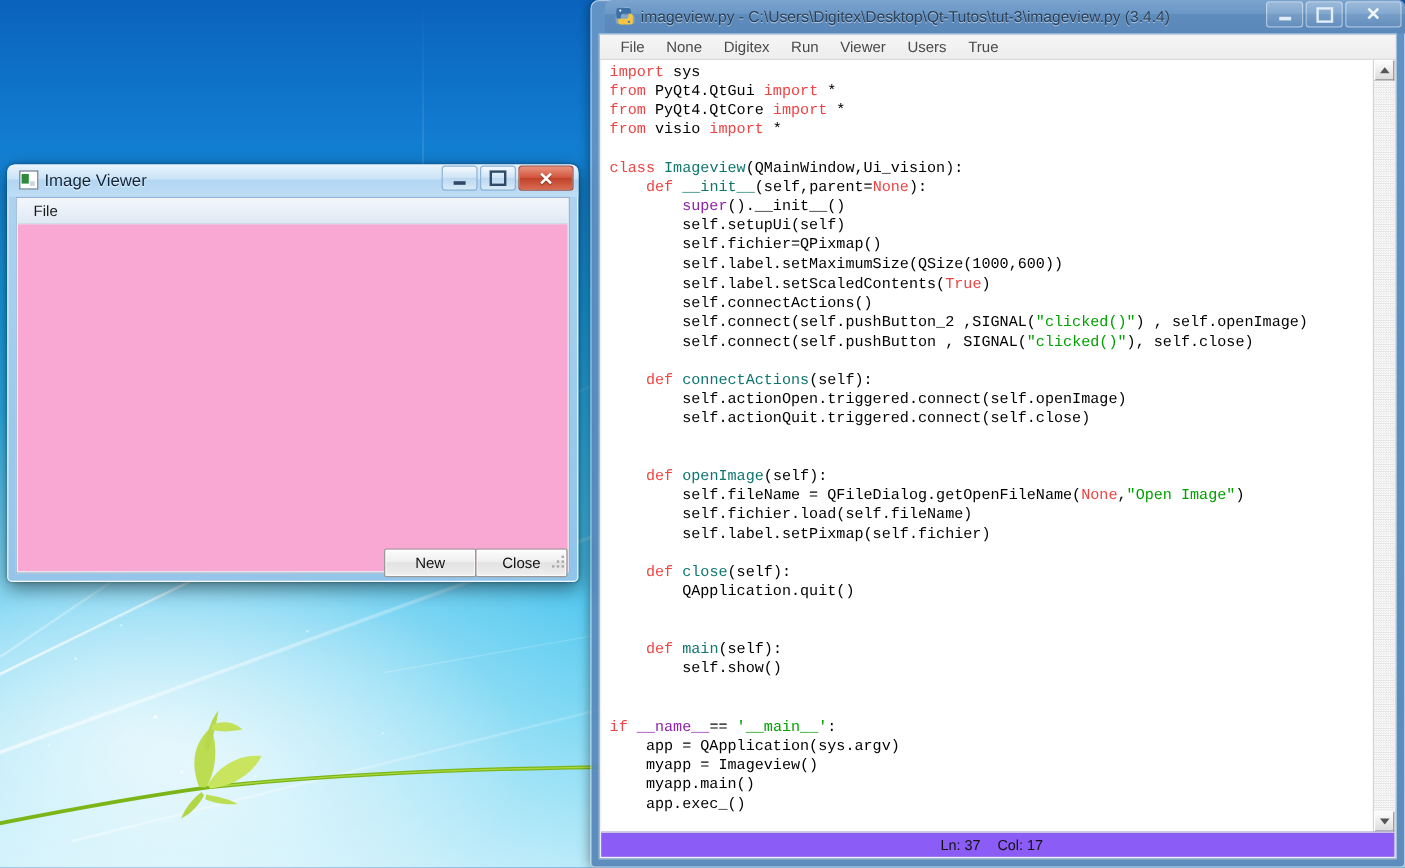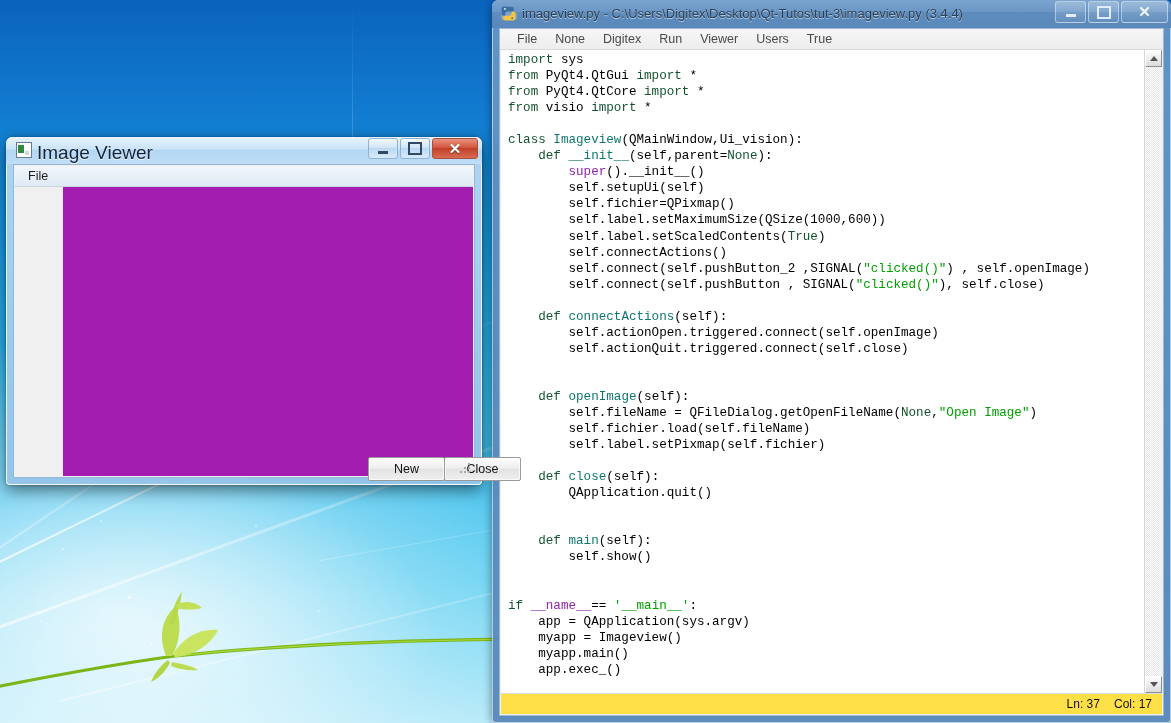--- a/index.html
+++ b/index.html
@@ -35,21 +35,21 @@
   .win-frame{position:absolute;inset:0;border-radius:7px 7px 4px 4px;}
 
   
   #idle-window{left:492px;top:0px;width:679px;height:723px;}
   #idle-window .win-frame{
     background:linear-gradient(180deg,rgba(103,150,199,.94),rgba(86,133,184,.93));
     border:1px solid rgba(255,255,255,.55);
     border-radius:7px 7px 4px 4px;
     box-shadow:0 0 10px rgba(0,0,0,.45);
   }
-  #idle-window .titlebar{position:absolute;left:0;top:0;right:0;height:28px;
+  #idle-window .titlebar{position:absolute;left:12px;top:0;right:0;height:28px;
     background:linear-gradient(180deg,#7ba4cf 0%,#6b97c6 42%,#5e8cbd 43%,#5a88ba 100%);
     border-radius:6px 6px 0 0;}
   .tb-title{position:absolute;left:30px;top:6px;font-size:13px;color:#2b3f55;
     text-shadow:0 1px 0 rgba(255,255,255,.55);white-space:nowrap;}
   .tb-icon{position:absolute;left:8px;top:5px;width:17px;height:17px;}
   .tb-btns{position:absolute;top:1px;right:3px;display:flex;gap:2px;}
   .tb-btn{width:29px;height:20px;border:1px solid rgba(255,255,255,.45);border-radius:3px;
     display:flex;align-items:center;justify-content:center;}
   .tb-btn.inact{background:linear-gradient(180deg,rgba(255,255,255,.26),rgba(255,255,255,.05));}
   .tb-btn.inact.close{width:45px;}
@@ -63,53 +63,53 @@
   #idle-menubar{position:absolute;left:0;top:0;right:0;height:20px;
     background:linear-gradient(180deg,#f6f6f6,#ededed);border-bottom:1px solid #dadada;
     display:flex;align-items:center;padding-left:8px;}
   .menu-item{font-size:12.5px;color:#4a4a4a;padding:1px 9px;white-space:nowrap;}
 
   #idle-text-area{position:absolute;left:1px;top:21px;width:645px;bottom:22px;background:#ffffff;
     overflow:hidden;}
   #idle-code{position:absolute;left:7px;top:2px;right:0;
     font-family:"Liberation Mono",monospace;font-size:12.6px;line-height:16.05px;
     color:#000;white-space:pre;}
-  .k{color:#14532d;}         
+  .k{color:#ef4444;}         
   .d{color:#0f766e;}         
   .b{color:#8e24aa;}         
   .s{color:#00a000;}         
 
   
   #idle-scroll{position:absolute;right:1px;top:21px;width:17px;bottom:22px;
     background:repeating-conic-gradient(#ffffff 0% 25%,#e4e4e4 0% 50%) 0 0/2px 2px;
     border-left:1px solid #d4d4d4;}
   .sb-btn{position:absolute;left:0;width:17px;height:17px;box-sizing:border-box;
     background:linear-gradient(180deg,#fdfdfd,#dcdcdc);
     border:1px solid #8e8e8e;border-top-color:#ffffff;border-left-color:#ffffff;
     display:flex;align-items:center;justify-content:center;}
   .sb-btn.up{top:0;} .sb-btn.down{bottom:0;}
   .arr{width:0;height:0;border-left:4px solid transparent;border-right:4px solid transparent;}
   .arr.u{border-bottom:5px solid #555;}
   .arr.d{border-top:5px solid #555;}
 
   #idle-status{position:absolute;left:1px;right:1px;bottom:1px;height:20px;
-    background:#fde047;border-top:1px solid #dcdcdc;display:flex;align-items:center;
-    justify-content:flex-end;padding-right:10px;gap:14px;}
+    background:#8b5cf6;border-top:1px solid #dcdcdc;display:flex;align-items:center;
+    justify-content:center;padding-right:10px;gap:14px;}
   .status-text{font-size:12px;color:#111;font-family:"Liberation Sans",sans-serif;}
 
   
   #image-viewer{left:6px;top:137px;width:476px;height:348px;}
   #image-viewer .win-frame{
     background:linear-gradient(180deg,rgba(188,218,243,.93),rgba(150,195,232,.92));
     border:1px solid rgba(255,255,255,.85);border-radius:7px 7px 4px 4px;
     box-shadow:0 5px 16px rgba(0,0,0,.50),0 0 3px rgba(0,0,0,.35);}
   #iv-titlebar{position:absolute;left:0;top:0;right:0;height:27px;
     background:linear-gradient(180deg,rgba(235,245,253,.96) 0%,rgba(203,228,247,.94) 46%,rgba(178,214,243,.95) 47%,rgba(192,222,246,.95) 100%);
     border-radius:6px 6px 0 0;}
-  #iv-title{position:absolute;left:31px;top:5px;font-size:19px;color:#10233a;
+  #iv-title{position:absolute;left:31px;top:5px;font-size:14px;color:#10233a;
     text-shadow:0 1px 1px rgba(255,255,255,.9);}
   #iv-icon{position:absolute;left:10px;top:5px;width:16px;height:16px;
     background:#ffffff;border:1px solid #6a7d8e;box-sizing:border-box;}
   #iv-icon i{display:block;width:6px;height:8px;background:#2e8b3c;margin:2px 0 0 1px;}
   #iv-icon u{display:block;width:4px;height:4px;background:#cfd8de;position:absolute;right:2px;bottom:2px;}
   .iv-btns{position:absolute;top:1px;right:4px;display:flex;gap:2px;}
   .iv-btn{width:28px;height:19px;border:1px solid #8fb3d4;border-radius:3px;
     background:linear-gradient(180deg,#f4fafe,#cfe3f5 48%,#bcd8f0 50%,#d8eaf9);
     display:flex;align-items:center;justify-content:center;}
   .iv-btn .g-min{background:#2e4a66;}
@@ -117,21 +117,21 @@
   .iv-btn.close{width:44px;border-color:#a5513f;
     background:linear-gradient(180deg,#e8917e,#d2543c 48%,#c0412a 50%,#d96b51);}
   .iv-btn.close .g-x{color:#fff;text-shadow:0 1px 1px rgba(0,0,0,.45);}
 
   #iv-client{position:absolute;left:7px;top:27px;width:462px;height:314px;
     background:#f0f0f0;border:1px solid #95b6d6;box-sizing:border-box;}
   #iv-menubar{position:absolute;left:1px;top:1px;right:1px;height:20px;
     background:linear-gradient(180deg,#f2f6fb,#dfe9f4);border-bottom:1px solid #c8d6e4;
     display:flex;align-items:center;padding-left:8px;}
   #iv-menubar .menu-item{font-size:12.5px;color:#1a1a1a;padding:1px 5px;}
-  #iv-canvas{position:absolute;left:1px;top:22px;right:1px;bottom:1px;background:#a21caf;margin-left:48px;}
+  #iv-canvas{position:absolute;left:1px;top:22px;right:1px;bottom:1px;background:#f9a8d4;}
   .pushbtn{position:absolute;height:22px;width:75px;
     background:linear-gradient(180deg,#fdfdfd,#eeeeee 46%,#e2e2e2 50%,#efefef);
     border:1px solid #9a9a9a;border-radius:2px;
     display:flex;align-items:center;justify-content:center;
     font-size:12.5px;color:#111;box-shadow:inset 0 0 0 1px rgba(255,255,255,.7);}
   #btn-new{left:305px;top:270px;}
   #btn-close{left:381px;top:270px;}
   #iv-grip{position:absolute;right:3px;bottom:3px;width:12px;height:12px;}
   #iv-grip s{position:absolute;width:2px;height:2px;background:#a8a8a8;}
 </style>

